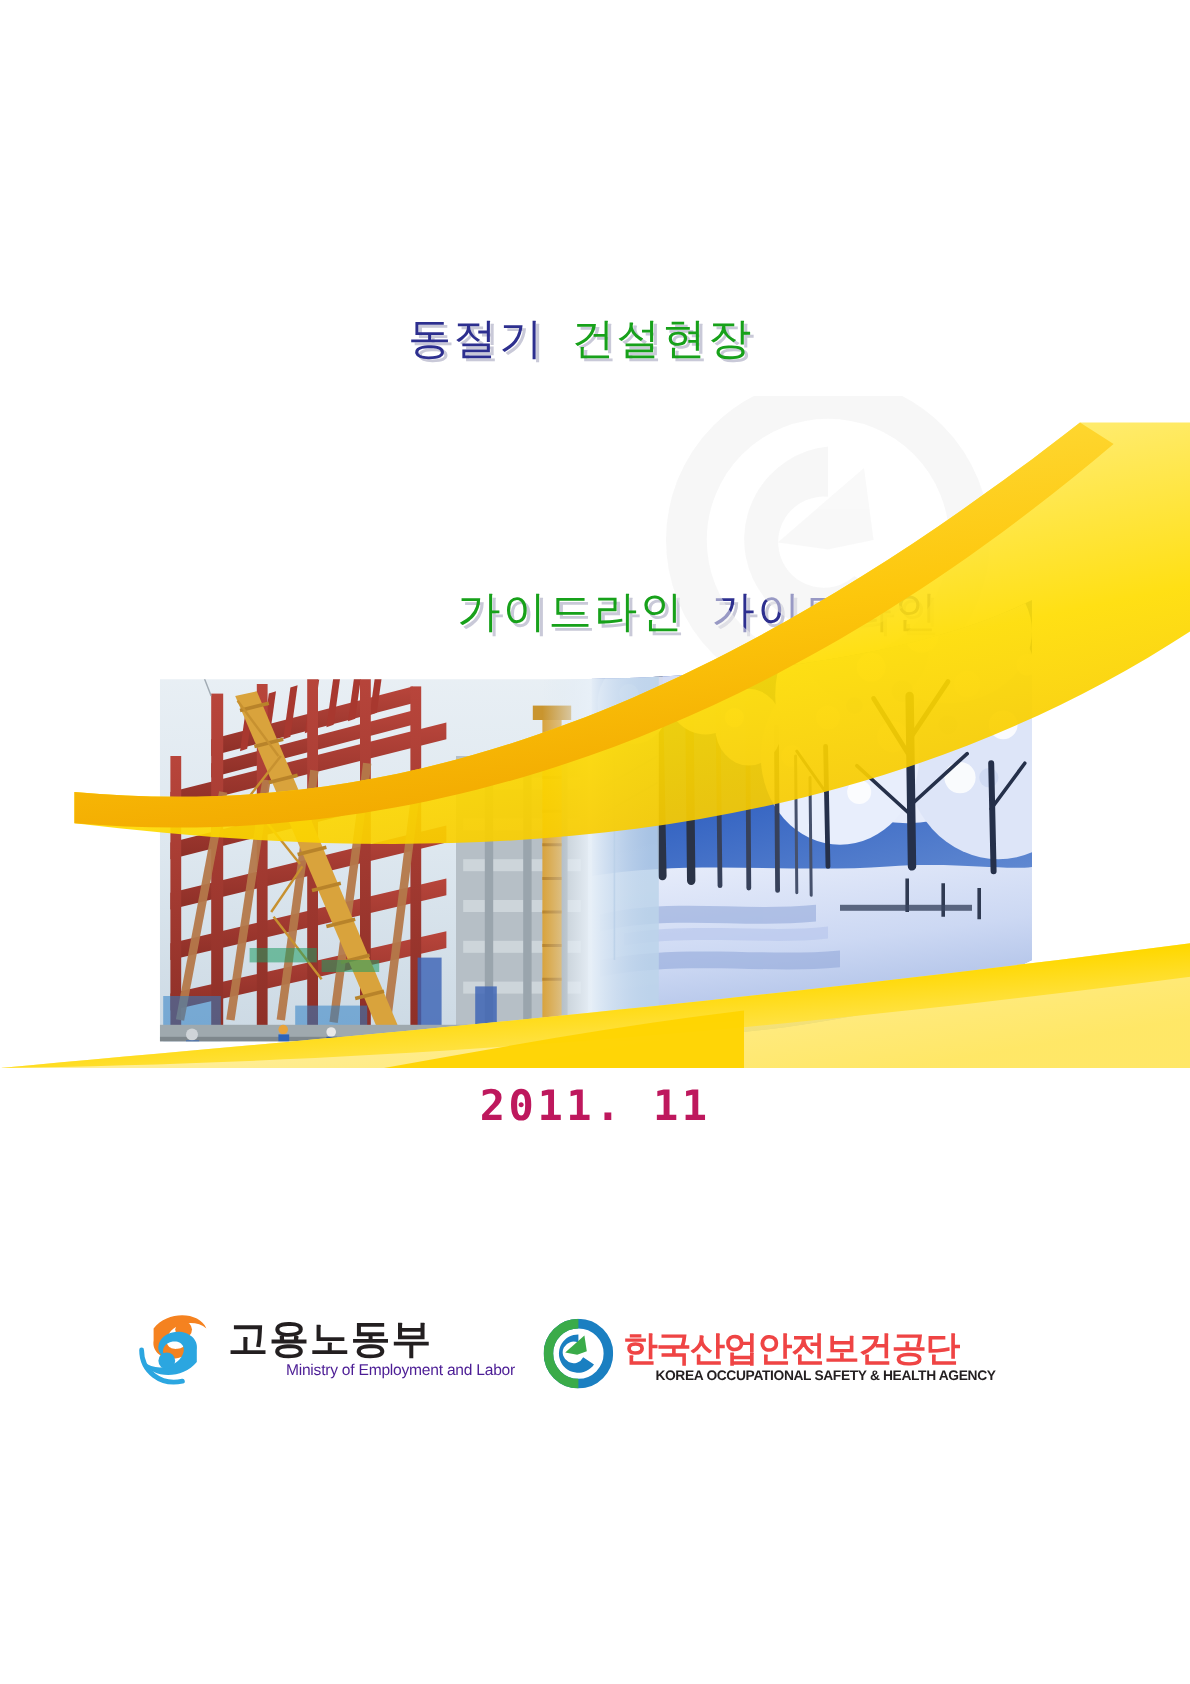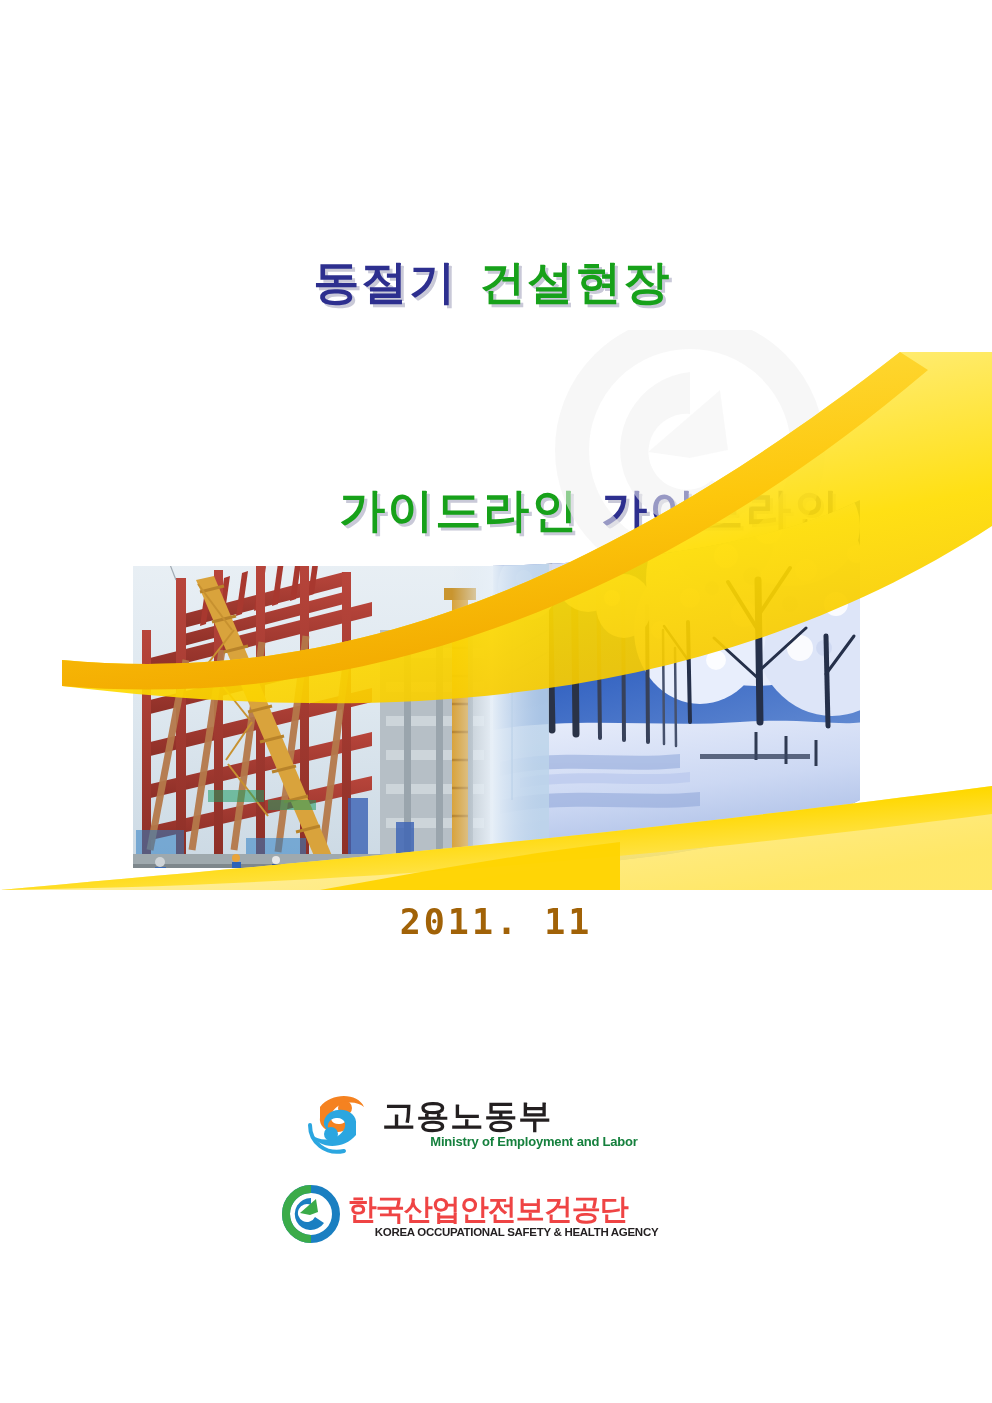--- a/index.html
+++ b/index.html
@@ -22,22 +22,22 @@
 
   
   #title-block {
     position: absolute;
     left: 0;
     top: 168px;
     width: 992px;
     text-align: center;
   }
   .title-line {
-    font-size: 46px;
-    font-weight: bold;
+    font-size: 36px;
+    font-weight: normal;
     letter-spacing: 2px;
     line-height: 76px;
     white-space: pre;
   }
   #title-line-1 { padding-right: 96px; }
   #title-line-2 { padding-left: 100px; }
   .t-navy {
     color: #2d2f8f;
     text-shadow: 3px 3px 0 #c9c9d8;
   }
@@ -62,56 +62,55 @@
     position: absolute;
     left: 0;
     top: 902px;
     width: 992px;
     text-align: center;
   }
   #date-text {
     font-family: "DejaVu Sans Mono", "Liberation Mono", monospace;
     font-size: 35px;
     font-weight: bold;
-    color: #a16207;
+    color: #be185d;
     letter-spacing: 3px;
     text-align: center;
   }
 
   
   #logo-row {
     position: absolute;
     left: 0;
     top: 1085px;
     width: 940px;
     display: flex;
     justify-content: center;
-    align-items: center;
+    align-items: flex-end;
     gap: 24px;
-    flex-direction: column;
   }
   .logo {
     display: flex;
     align-items: center;
     gap: 8px;
   }
   .logo-mark { flex: 0 0 auto; }
   .logo-text { display: flex; flex-direction: column; }
 
   .moel-ko {
     font-size: 33px;
     font-weight: bold;
     color: #231f20;
     letter-spacing: 1px;
     line-height: 36px;
   }
   .moel-en {
     font-size: 13px;
-    font-weight: bold;
-    color: #15803d;
+    font-weight: normal;
+    color: #4c1d95;
     letter-spacing: -0.2px;
     line-height: 15px;
     padding-left: 48px;
   }
   .kosha-ko {
     font-size: 29px;
     font-weight: bold;
     color: #ef4444;
     letter-spacing: -1px;
     line-height: 32px;

